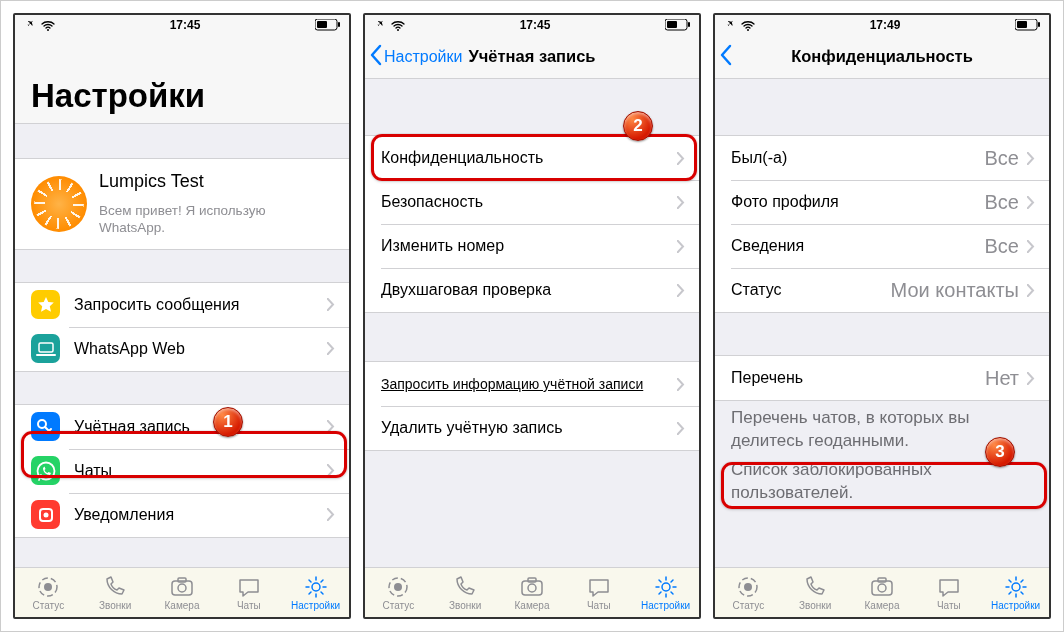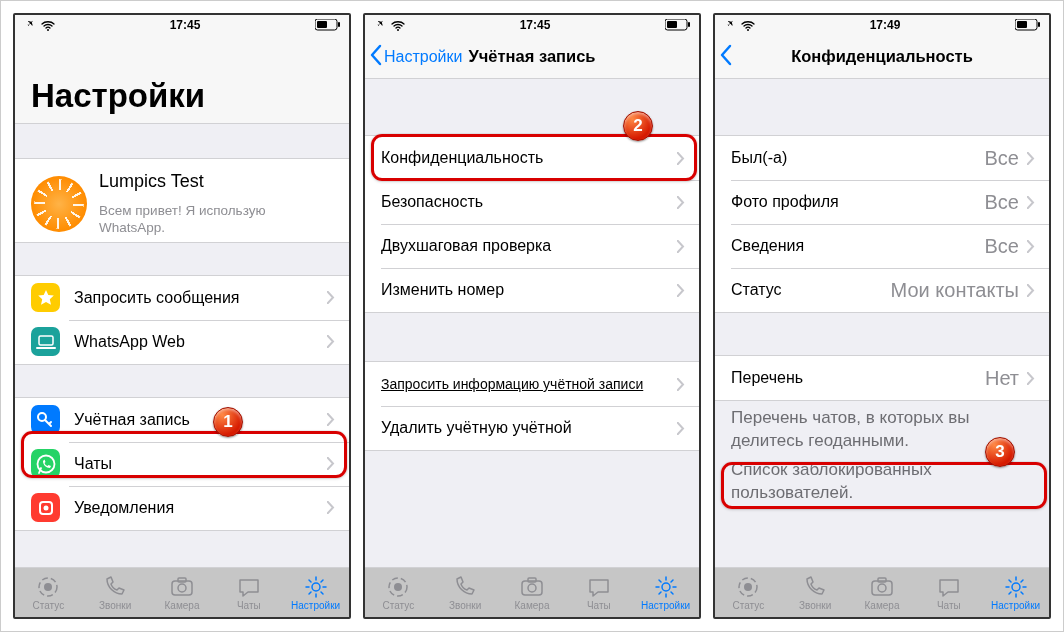--- a/index.html
+++ b/index.html
@@ -16,21 +16,21 @@
     width: 100%;
     height: 100%;
     padding: 12px;
     gap: 12px;
   }
   .phone {
     flex: 1;
     height: 606px;
     border: 2px solid #333;
     border-radius: 2px;
-    background: #000000;
+    background: #fef9c3;
     display: flex;
     flex-direction: column;
     overflow: hidden;
     position: relative;
   }
   
   .statusbar {
     height: 20px;
     background: #f7f7f7;
     display: flex;
@@ -138,21 +138,21 @@
     flex-shrink: 0;
   }
   .icon.yellow { background:#ffcc00; }
   .icon.teal   { background:#1ba29b; }
   .icon.blue   { background:#007aff; }
   .icon.green  { background:#25d366; }
   .icon.red    { background:#ff3b30; }
   .profile-row {
     display:flex;
     align-items:center;
-    padding: 12px 14px 5px 16px;
+    padding: 12px 14px 12px 16px;
     cursor:pointer;
   }
   .profile-row .avatar {
     width: 56px; height:56px; border-radius:50%;
     background: radial-gradient(circle at 50% 50%, #ffb347 0%, #ff8c00 70%);
     margin-right: 12px;
     position:relative;
     overflow:hidden;
     flex-shrink:0;
   }
@@ -479,48 +479,48 @@
       </div>
       <div class="row">
         <span class="label">Безопасность</span>
         <span class="chev">
               <svg viewBox="0 0 8 13">
                 <use href="#chev-right"></use>
               </svg>
             </span>
       </div>
       <div class="row">
+        <span class="label">Изменить номер</span>
+        <span class="chev">
+              <svg viewBox="0 0 8 13">
+                <use href="#chev-right"></use>
+              </svg>
+            </span>
+      </div>
+      <div class="row">
         <span class="label">Двухшаговая проверка</span>
         <span class="chev">
               <svg viewBox="0 0 8 13">
                 <use href="#chev-right"></use>
               </svg>
             </span>
       </div>
-      <div class="row">
-        <span class="label">Изменить номер</span>
-        <span class="chev">
-              <svg viewBox="0 0 8 13">
-                <use href="#chev-right"></use>
-              </svg>
-            </span>
-      </div>
     </div>
 
     <div class="group" style="margin-top:48px">
       <div class="row">
         <span class="label-small">Запросить информацию учётной записи</span>
         <span class="chev">
               <svg viewBox="0 0 8 13">
                 <use href="#chev-right"></use>
               </svg>
             </span>
       </div>
       <div class="row">
-        <span class="label">Удалить учётную учётной</span>
+        <span class="label">Удалить учётную запись</span>
         <span class="chev">
               <svg viewBox="0 0 8 13">
                 <use href="#chev-right"></use>
               </svg>
             </span>
       </div>
     </div>
   </div>
 
   <div class="tabbar">

